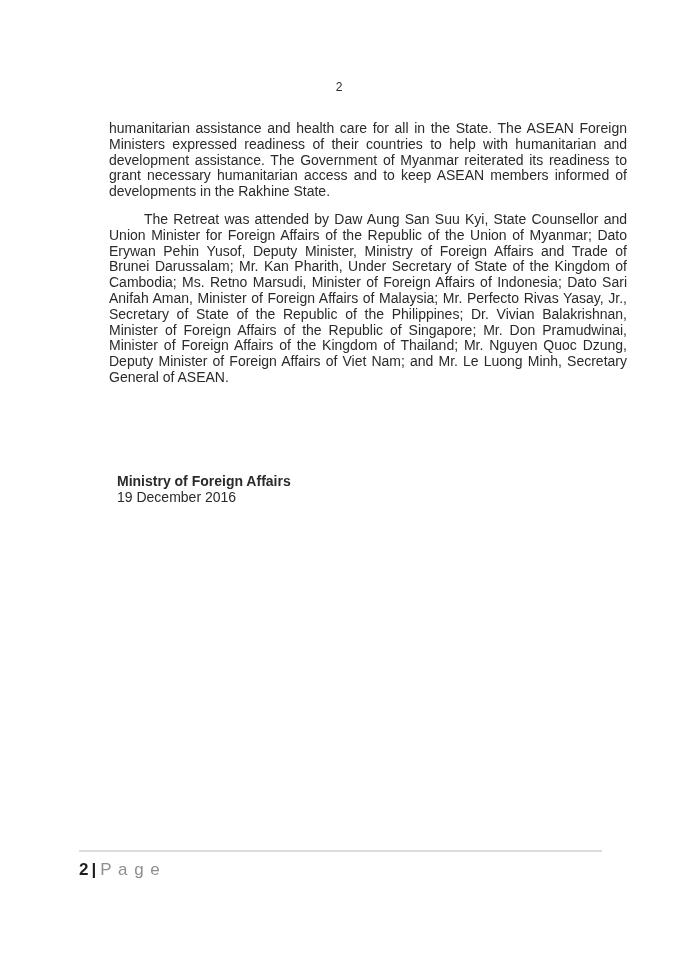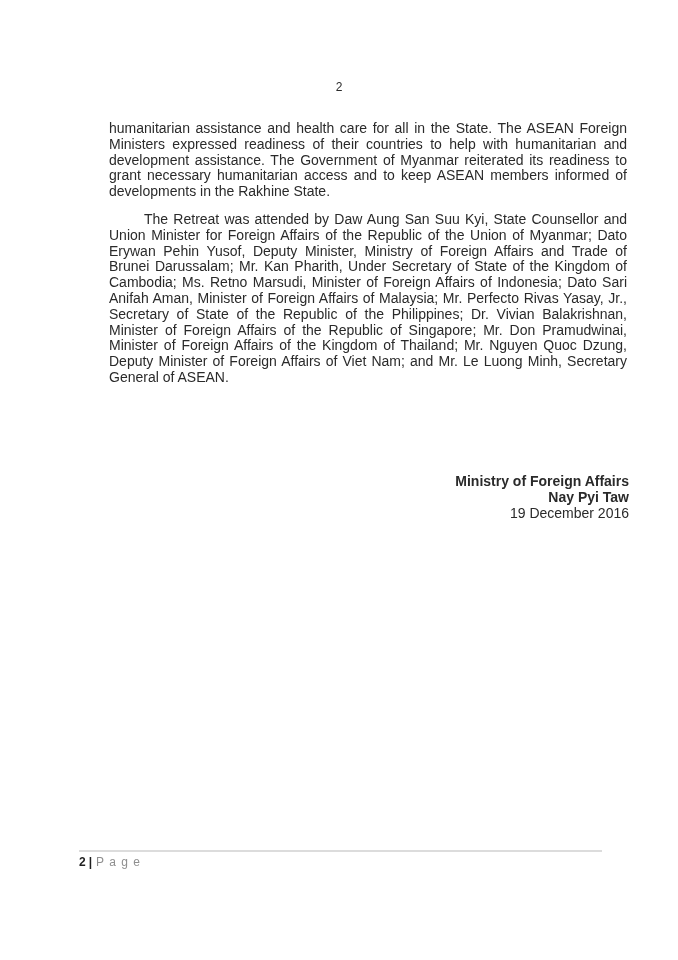--- a/index.html
+++ b/index.html
@@ -39,42 +39,42 @@
   .para {
     margin: 0 0 12px 0;
     text-indent: 35px;
   }
   .para.no-indent {
     text-indent: 0;
   }
   .signature {
     position: absolute;
     top: 352px;
-    left: 2px;
+    left: 8px;
     width: 518px;
-    text-align: right;
+    text-align: left;
     font-size: 14px;
     line-height: 16px;
   }
   .sig-bold {
     font-weight: bold;
   }
   .footer {
     position: absolute;
     top: 850px;
     left: 79px;
     width: 523px;
   }
   .footer-rule {
     height: 2px;
     background: #dcdcdc;
   }
   .footer-text {
-    margin-top: 3px;
-    font-size: 12px;
+    margin-top: 11px;
+    font-size: 17px;
     line-height: 14px;
     white-space: nowrap;
   }
   .footer-num {
     font-weight: bold;
     color: #1f1f1f;
   }
   .footer-sep {
     font-weight: bold;
     color: #1f1f1f;
@@ -94,21 +94,20 @@
 
   <div class="content">
 
     <p class="para no-indent">humanitarian assistance and health care for all in the State. The ASEAN Foreign Ministers expressed readiness of their countries to help with humanitarian and development assistance. The Government of Myanmar reiterated its readiness to grant necessary humanitarian access and to keep ASEAN members informed of developments in the Rakhine State.</p>
 
 
     <p class="para">The Retreat was attended by Daw Aung San Suu Kyi, State Counsellor and Union Minister for Foreign Affairs of the Republic of the Union of Myanmar; Dato Erywan Pehin Yusof, Deputy Minister, Ministry of Foreign Affairs and Trade of Brunei Darussalam; Mr. Kan Pharith, Under Secretary of State of the Kingdom of Cambodia; Ms. Retno Marsudi, Minister of Foreign Affairs of Indonesia; Dato Sari Anifah Aman, Minister of Foreign Affairs of Malaysia; Mr. Perfecto Rivas Yasay, Jr., Secretary of State of the Republic of the Philippines; Dr. Vivian Balakrishnan, Minister of Foreign Affairs of the Republic of Singapore; Mr. Don Pramudwinai, Minister of Foreign Affairs of the Kingdom of Thailand; Mr. Nguyen Quoc Dzung, Deputy Minister of Foreign Affairs of Viet Nam; and Mr. Le Luong Minh, Secretary General of ASEAN.</p>
 
     <div class="signature">
       <div class="sig-bold">Ministry of Foreign Affairs</div>
-      <div class="sig-bold">Nay Pyi Taw</div>
       <div class="sig-date">19 December 2016</div>
     </div>
 
   </div>
 
   <div class="footer">
     <div class="footer-rule"></div>
     <div class="footer-text">
       <span class="footer-num">2</span><span class="footer-sep">|</span><span class="footer-label">P a g e</span>
     </div>

